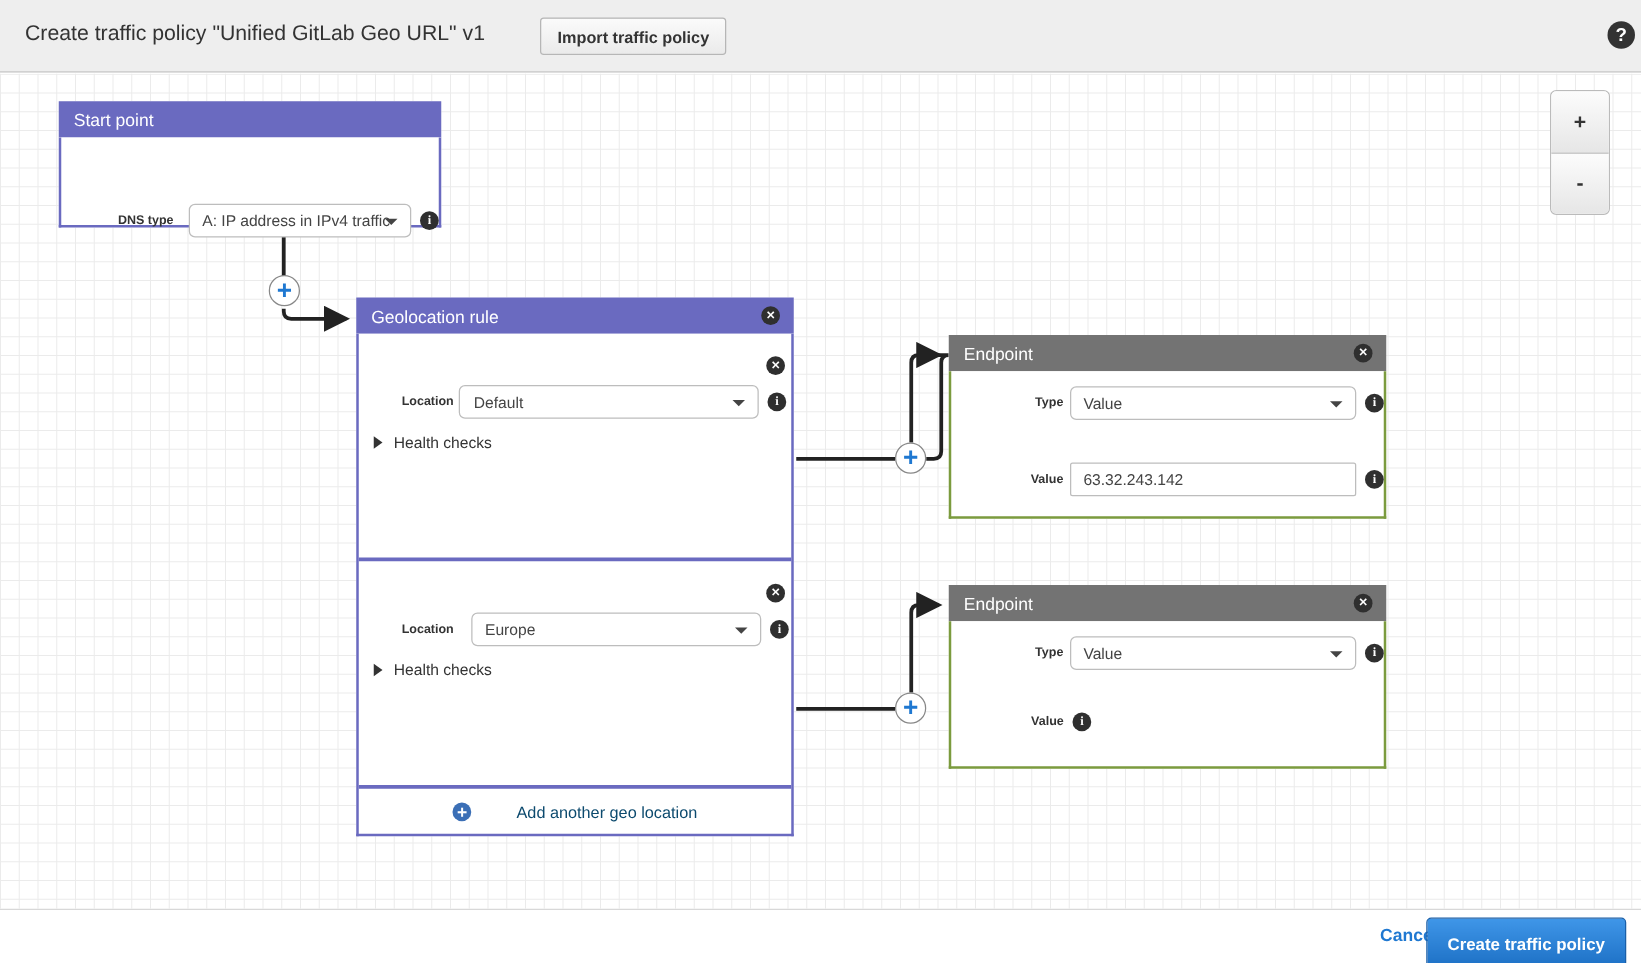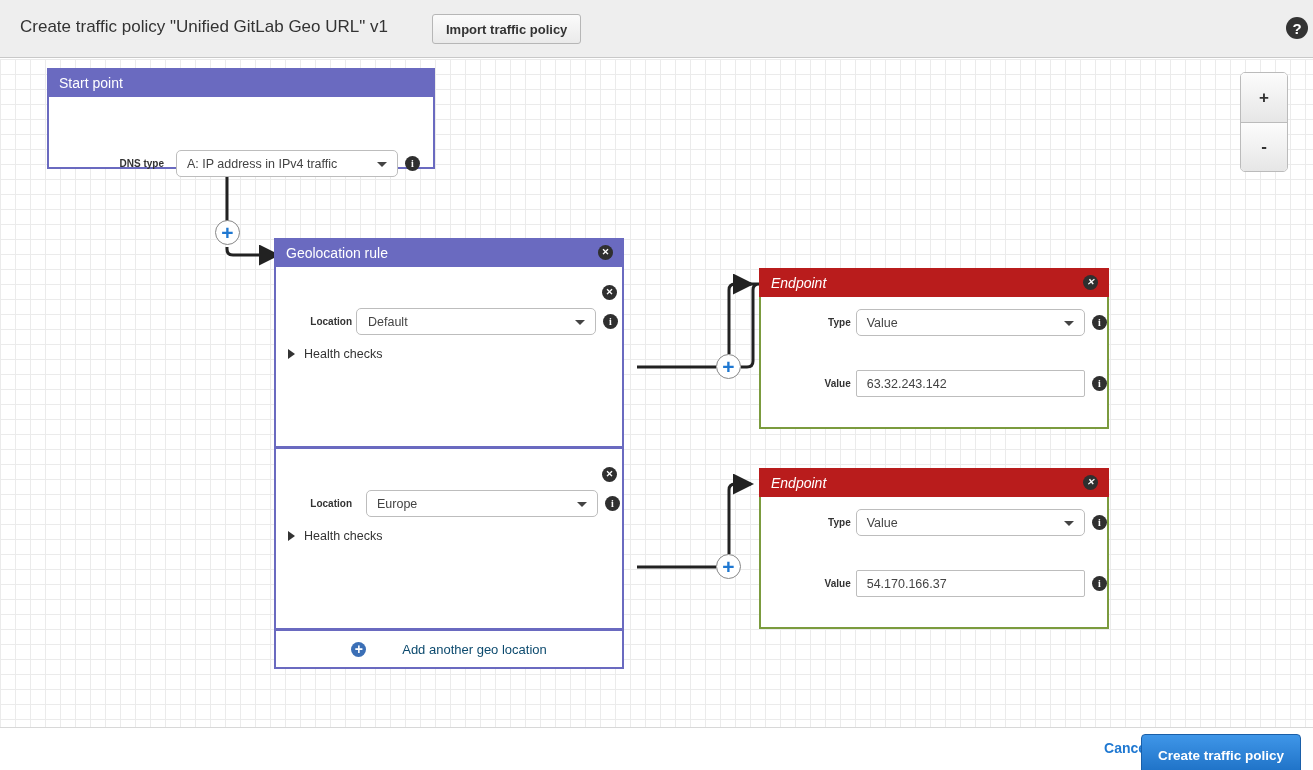--- a/index.html
+++ b/index.html
@@ -70,47 +70,47 @@
     box-shadow: 0 0 0 0 rgba(0,0,0,0);
   }
   .card-hdr {
     height: 29px;
     display: flex; align-items: center;
     padding-left: 12px;
     color: #ffffff; font-size: 14px;
     position: relative;
   }
   .hdr-purple { background: #6a6ac0; }
-  .hdr-green  { background: #b91c1c; font-style: italic; }
+  .hdr-green  { background: #737373; }
 
   .card-body { background: #ffffff; position: relative; }
 
   .bdr-purple { border: 2px solid #6a6ac0; border-top: none; }
   .bdr-green  { border: 2px solid #7b9b3e; border-top: none; }
 
   
-  #startpoint { left: 47px; top: 9px; width: 388px; }
+  #startpoint { left: 47px; top: 22px; width: 306px; }
   #startpoint .card-body { height: 72px; }
 
   
-  #georule { left: 274px; top: 179px; width: 350px; }
+  #georule { left: 285px; top: 179px; width: 350px; }
   .geo-section { position: relative; height: 179px; }
   .geo-divider { height: 3px; background: #6a6ac0; }
   .geo-footer {
     height: 39px; border-top: 3px solid #6a6ac0;
     display: flex; align-items: center; justify-content: center;
     gap: 8px;
     cursor: pointer;
   }
   .geo-footer .lbl { color: #0c4a6e; font-size: 13px; margin-left: 28px; }
 
   
   #endpoint1 { left: 759px; top: 209px; width: 350px; }
   #endpoint2 { left: 759px; top: 409px; width: 350px; }
-  .ep-body { height: 132px; }
+  .ep-body { height: 118px; }
 
   
   .row {
     position: absolute;
     display: flex; align-items: center;
   }
   .fld-label {
     font-size: 10px; font-weight: bold; color: #333333;
     text-align: right; white-space: nowrap;
   }
@@ -359,23 +359,20 @@
       <div class="row" style="left:0; top:12px; width:100%;">
         <div class="fld-label" style="width:90px;">Type</div>
         <div class="select-box" style="width:230px; margin-left:5px;">
           <span>Value</span>
           <span class="caret"></span>
         </div>
         <div class="ico" style="margin-left:7px;">i</div>
       </div>
       <div class="row" style="left:0; top:73px; width:100%;">
         <div class="fld-label" style="width:90px;">Value</div>
-        <div class="text-box" style="width:230px; margin-left:5px;">
-          <span>54.170.166.37</span>
-        </div>
         <div class="ico" style="margin-left:7px;">i</div>
       </div>
     </div>
   </div>
 
   <div class="zoomctl">
     <div class="zoombtn">+</div>
     <div class="zoombtn">-</div>
   </div>
 

